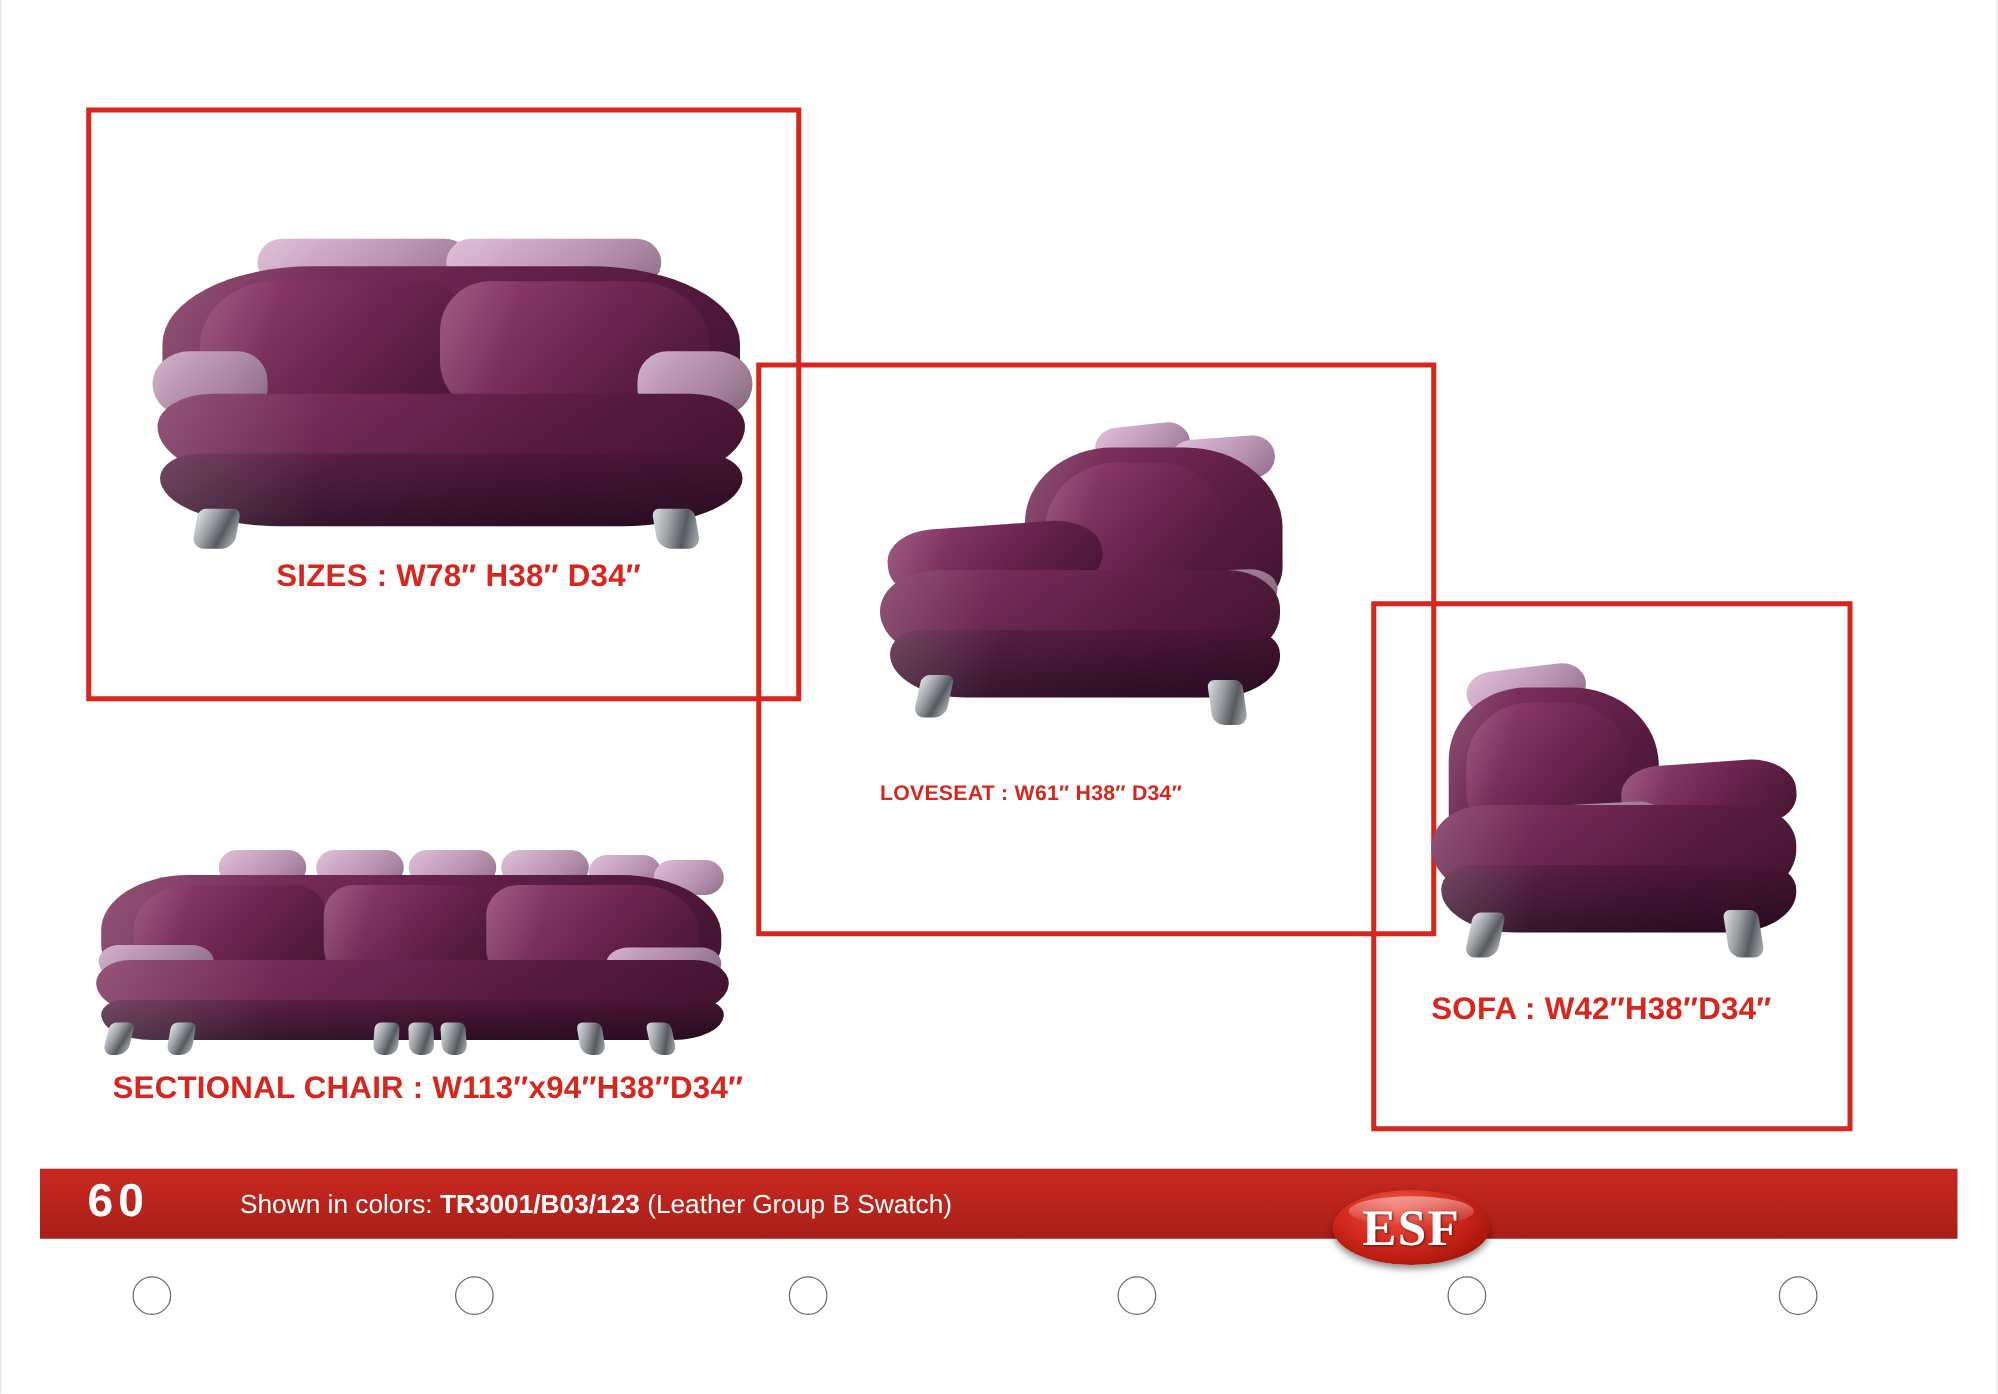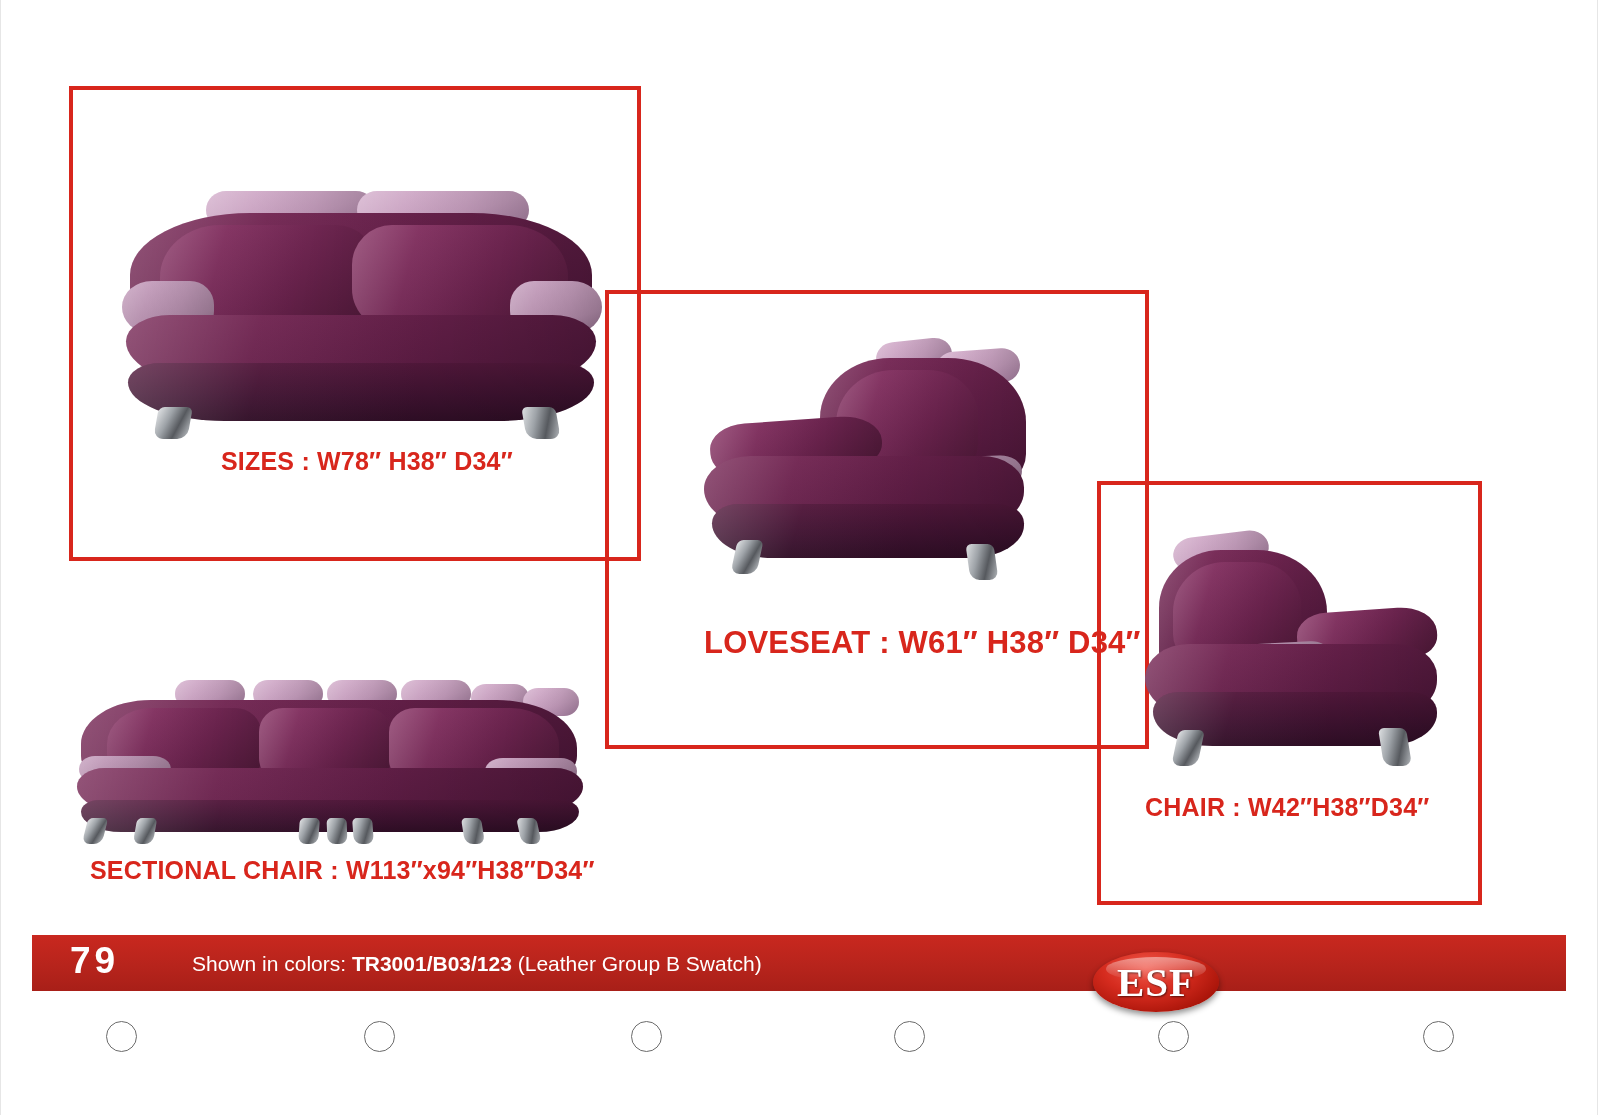--- a/index.html
+++ b/index.html
@@ -9,21 +9,21 @@
 
   
   .frame{position:absolute;border:4px solid #D8261C;box-sizing:border-box;background:transparent;}
   #frame-sofa{left:69px;top:86px;width:572px;height:475px;z-index:4;}
   #frame-loveseat{left:605px;top:290px;width:544px;height:459px;z-index:3;}
   #frame-chair{left:1097px;top:481px;width:385px;height:424px;z-index:2;}
 
   
   .label{position:absolute;color:#D8261C;font-weight:bold;letter-spacing:.2px;white-space:nowrap;z-index:7;}
   #label-sofa{left:221px;top:447px;font-size:25px;}
-  #label-loveseat{left:704px;top:625px;font-size:31px;}
+  #label-loveseat{left:704px;top:625px;font-size:17px;}
   #label-chair{left:1145px;top:793px;font-size:25px;}
   #label-sectional{left:90px;top:856px;font-size:25px;}
 
   
   .furn{position:absolute;z-index:5;}
   .pc{position:absolute;}            
 
   
   .plum      {background:linear-gradient(160deg,#7A2A58 0%,#66204A 45%,#4E163A 100%);}
   .plum-lit  {background:linear-gradient(150deg,#8A3566 0%,#6E2450 55%,#541A3C 100%);}
@@ -117,21 +117,21 @@
   #sectional .lg6{left:388px;transform:skewX(9deg);}
   #sectional .lg7{left:444px;transform:skewX(12deg);}
 
   
   #footer-bar{position:absolute;left:32px;top:935px;width:1534px;height:56px;
               background:linear-gradient(180deg,#C9281F 0%,#B7241C 55%,#A81F18 100%);z-index:8;}
   #page-number{position:absolute;left:70px;top:940px;color:#ffffff;font-size:37px;font-weight:bold;
                letter-spacing:4px;z-index:9;font-family:"Liberation Sans",sans-serif;}
   #footer-text{position:absolute;left:192px;top:952px;color:#ffffff;font-size:21px;z-index:9;white-space:nowrap;}
   #footer-text b{font-weight:bold;}
-  #esf-logo{position:absolute;left:1093px;top:952px;width:126px;height:60px;z-index:10;}
+  #esf-logo{position:absolute;left:1066px;top:952px;width:126px;height:60px;z-index:10;}
   #esf-logo .ell{position:absolute;inset:0;border-radius:50%;
       background:radial-gradient(ellipse at 42% 26%,#F05548 0%,#D52B1E 42%,#A81409 78%,#6E0A04 100%);
       box-shadow:0 3px 6px rgba(0,0,0,.45);}
   #esf-logo .gloss{position:absolute;left:10%;top:8%;width:80%;height:40%;border-radius:50%;
       background:linear-gradient(180deg,rgba(255,255,255,.45),rgba(255,255,255,0));}
   #esf-logo .txt{position:absolute;inset:0;display:flex;align-items:center;justify-content:center;
       color:#fff;font-family:"Liberation Serif",serif;font-weight:bold;font-size:41px;letter-spacing:1px;
       text-shadow:1px 1px 2px rgba(0,0,0,.55);}
 
   
@@ -235,21 +235,21 @@
       </div>
     <div class="pc plum seat">
         <div class="sheen"></div>
       </div>
     <div class="pc plum-dark base">
         <div class="sheen"></div>
       </div>
     <div class="pc chrome legL"></div>
     <div class="pc chrome legR"></div>
   </div>
-  <div class="label" id="label-chair">CHAIR : W42″H38″D34″</div>
+  <div class="label" id="label-chair">SOFA : W42″H38″D34″</div>
 
   <div class="furn" id="sectional">
     <div class="pc mauve hr h1">
         <div class="sheen"></div>
       </div>
     <div class="pc mauve hr h2">
         <div class="sheen"></div>
       </div>
     <div class="pc mauve hr h3">
         <div class="sheen"></div>
@@ -291,21 +291,21 @@
     <div class="pc chrome lg lg2"></div>
     <div class="pc chrome lg lg3"></div>
     <div class="pc chrome lg lg4"></div>
     <div class="pc chrome lg lg5"></div>
     <div class="pc chrome lg lg6"></div>
     <div class="pc chrome lg lg7"></div>
   </div>
   <div class="label" id="label-sectional">SECTIONAL CHAIR : W113″x94″H38″D34″</div>
 
   <div id="footer-bar"></div>
-  <div id="page-number">79</div>
+  <div id="page-number">60</div>
   <div id="footer-text">
     <span>Shown in colors: </span><b>TR3001/B03/123</b><span> (Leather Group  B  Swatch)</span>
   </div>
 
   <div id="esf-logo">
     <div class="ell"></div>
     <div class="gloss"></div>
     <div class="txt">ESF</div>
   </div>
 

